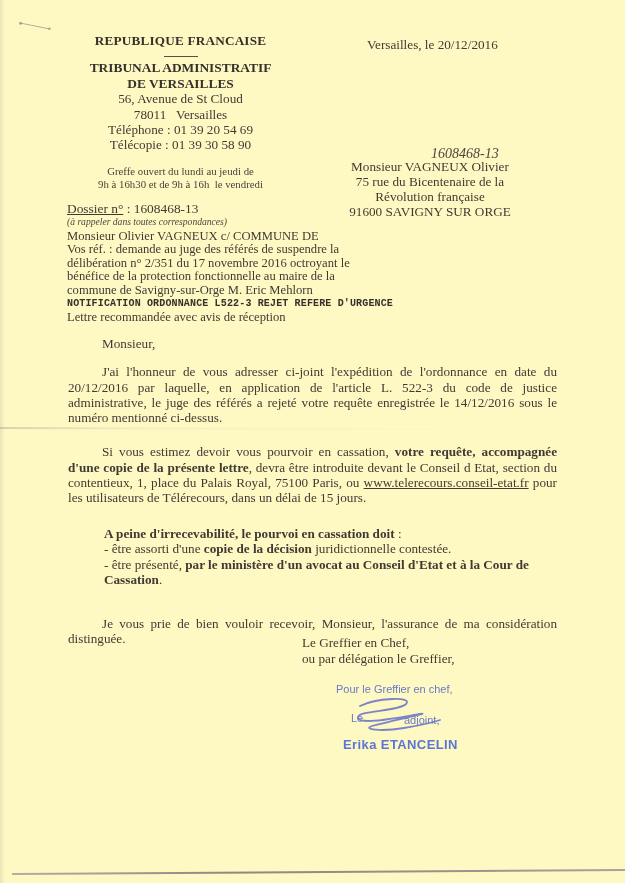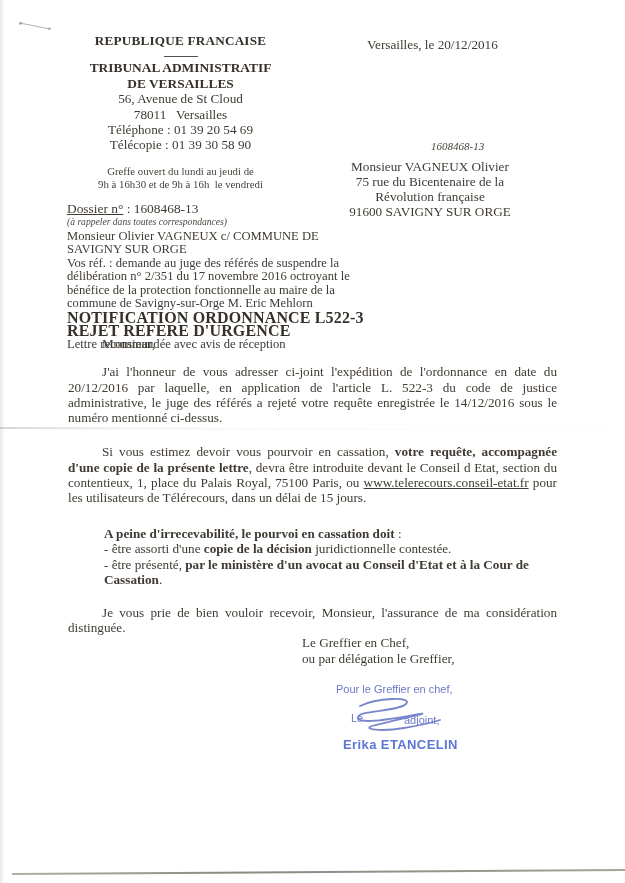--- a/index.html
+++ b/index.html
@@ -1,58 +1,58 @@
 <!DOCTYPE html>
 <html><head>
 <meta charset="utf-8">
 <style>
   html,body{margin:0;padding:0;background:#e8e8e6;}
   .page{
     position:relative;width:625px;height:883px;margin:0 auto;
-    background:#ffffff;overflow:hidden;
+    background:#fef9c3;overflow:hidden;
     font-family:"Liberation Serif", serif;color:#3f3a33;
   }
   
   .edge-left{position:absolute;left:0;top:0;bottom:0;width:5px;
     background:linear-gradient(to right, rgba(120,115,108,.16), rgba(120,115,108,0));}
   .crease{position:absolute;left:0;top:427px;width:100%;height:2px;
     background:linear-gradient(to right, rgba(150,148,143,.38), rgba(180,178,172,.14) 22%, rgba(200,198,192,.06) 60%, rgba(200,198,192,.02));
     transform:rotate(.15deg);transform-origin:left center;}
   .scan-bottom{position:absolute;left:12px;top:873px;width:620px;height:2px;
     background:linear-gradient(to right,#b3aea6,#8d8880 35%,#97928a 70%,#a9a49c);
     transform:rotate(-.38deg);transform-origin:left center;}
   .scribble{position:absolute;left:16px;top:17px;width:42px;height:18px;color:#96938e;}
   
   .hdr{position:absolute;left:58px;top:33px;width:245px;text-align:center;
     font-size:13.2px;line-height:15.4px;}
   .h-bold{font-weight:bold;font-size:13.4px;color:#353029;}
   .rep{font-size:13.2px;letter-spacing:.2px;}
   .rule{width:34px;border-top:1.5px solid #55504a;margin:8px auto 3px auto;height:0;}
   .greffe{margin-top:12px;font-size:10.8px;line-height:13.6px;color:#47423c;}
   .date{position:absolute;left:367px;top:37px;font-size:13.2px;}
-  .ref-it{position:absolute;left:431px;top:140px;font-style:italic;font-size:11px;color:#4c473f;}
+  .ref-it{position:absolute;left:431px;top:146px;font-style:italic;font-size:14px;color:#4c473f;}
   .recipient{position:absolute;left:340px;top:159px;width:180px;text-align:center;
     font-size:13.2px;line-height:15px;}
   
   .dossier{position:absolute;left:67px;top:201px;width:330px;font-size:12.6px;line-height:13.5px;}
   .d-line1{font-size:13.4px;line-height:15px;}
   .ul{text-decoration:underline;}
   .d-note{font-style:italic;font-size:9.6px;line-height:10.5px;margin:1px 0 2px 0;color:#4c473f;}
-  .d-notif{font-weight:bold;font-size:16px;letter-spacing:.15px;color:#353029;}
+  .d-notif{font-weight:bold;font-size:10px;letter-spacing:.15px;color:#353029;font-family:Liberation Mono, monospace;}
   
   .body-txt{position:absolute;left:68px;top:336px;width:489px;font-size:13.2px;
     line-height:15.3px;text-align:justify;}
   .salut{text-indent:34px;text-align:left;}
   .para{margin:0;text-indent:34px;}
   .b{font-weight:bold;}
   .u{text-decoration:underline;}
   .mt-p1{margin-top:13px;}
   .mt-p2{margin-top:19px;}
   .list{margin:20px 0 0 36px;text-align:left;line-height:15.5px;}
-  .mt-p4{margin-top:17px;}
+  .mt-p4{margin-top:28px;}
   
   .closing{position:absolute;left:302px;top:635px;width:222px;
     font-size:13.2px;line-height:16px;}
   .stamp{position:absolute;left:336px;top:683px;width:140px;
     font-family:"Liberation Sans", sans-serif;font-size:11px;line-height:13px;}
   .stamp-l2{position:relative;padding-left:15px;margin-top:16px;}
   .stamp-l2 .adj{position:absolute;left:68px;top:2px;}
   .scrawl{position:absolute;left:346px;top:692px;width:106px;height:48px;}
   .sig-name{position:absolute;left:343px;top:737px;
     font-family:"Liberation Sans", sans-serif;font-size:13px;font-weight:600;
@@ -95,21 +95,20 @@
     <div>Révolution française</div>
     <div>91600 SAVIGNY SUR ORGE</div>
   </div>
 
   <div class="dossier">
     <div class="d-line1">
       <span class="ul">Dossier n°</span><span> : 1608468-13</span>
     </div>
     <div class="d-note">(à rappeler dans toutes correspondances)</div>
     <div>Monsieur Olivier VAGNEUX c/ COMMUNE DE</div>
-    <div>SAVIGNY SUR ORGE</div>
     <div>Vos réf. : demande au juge des référés de suspendre la</div>
     <div>délibération n° 2/351 du 17 novembre 2016 octroyant le</div>
     <div>bénéfice de la protection fonctionnelle au maire de la</div>
     <div>commune de Savigny-sur-Orge M. Eric Mehlorn</div>
     <div class="d-notif">NOTIFICATION ORDONNANCE L522-3 REJET REFERE D'URGENCE</div>
     <div>Lettre recommandée avec avis de réception</div>
   </div>
 
   <div class="body-txt">
     <div class="salut">Monsieur,</div>

